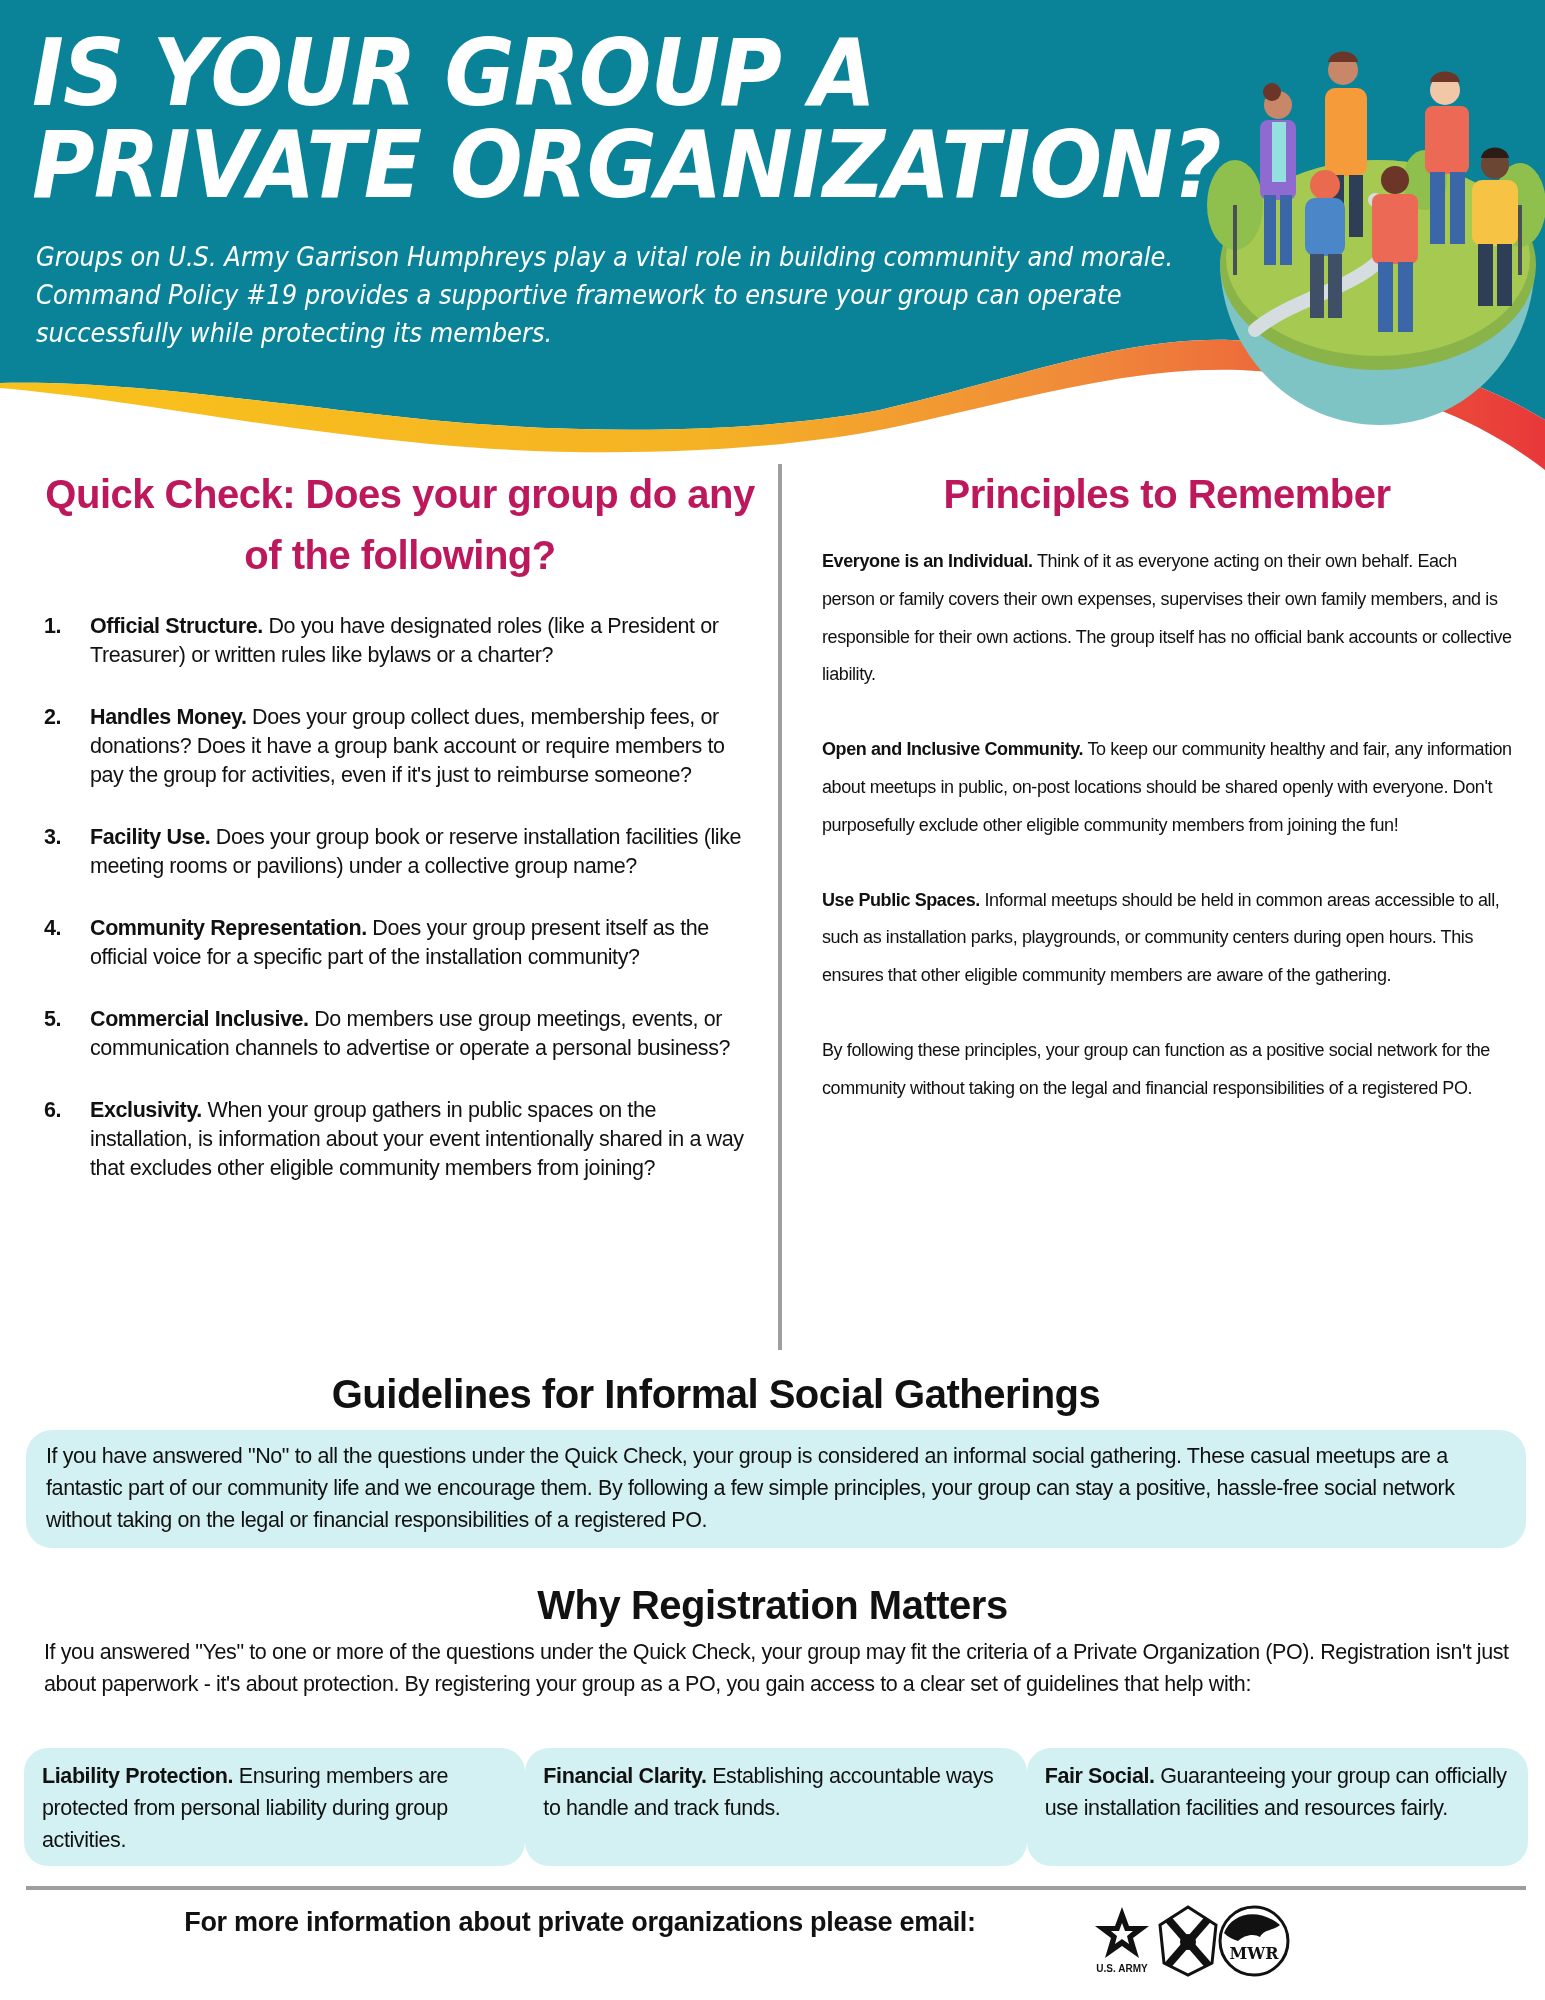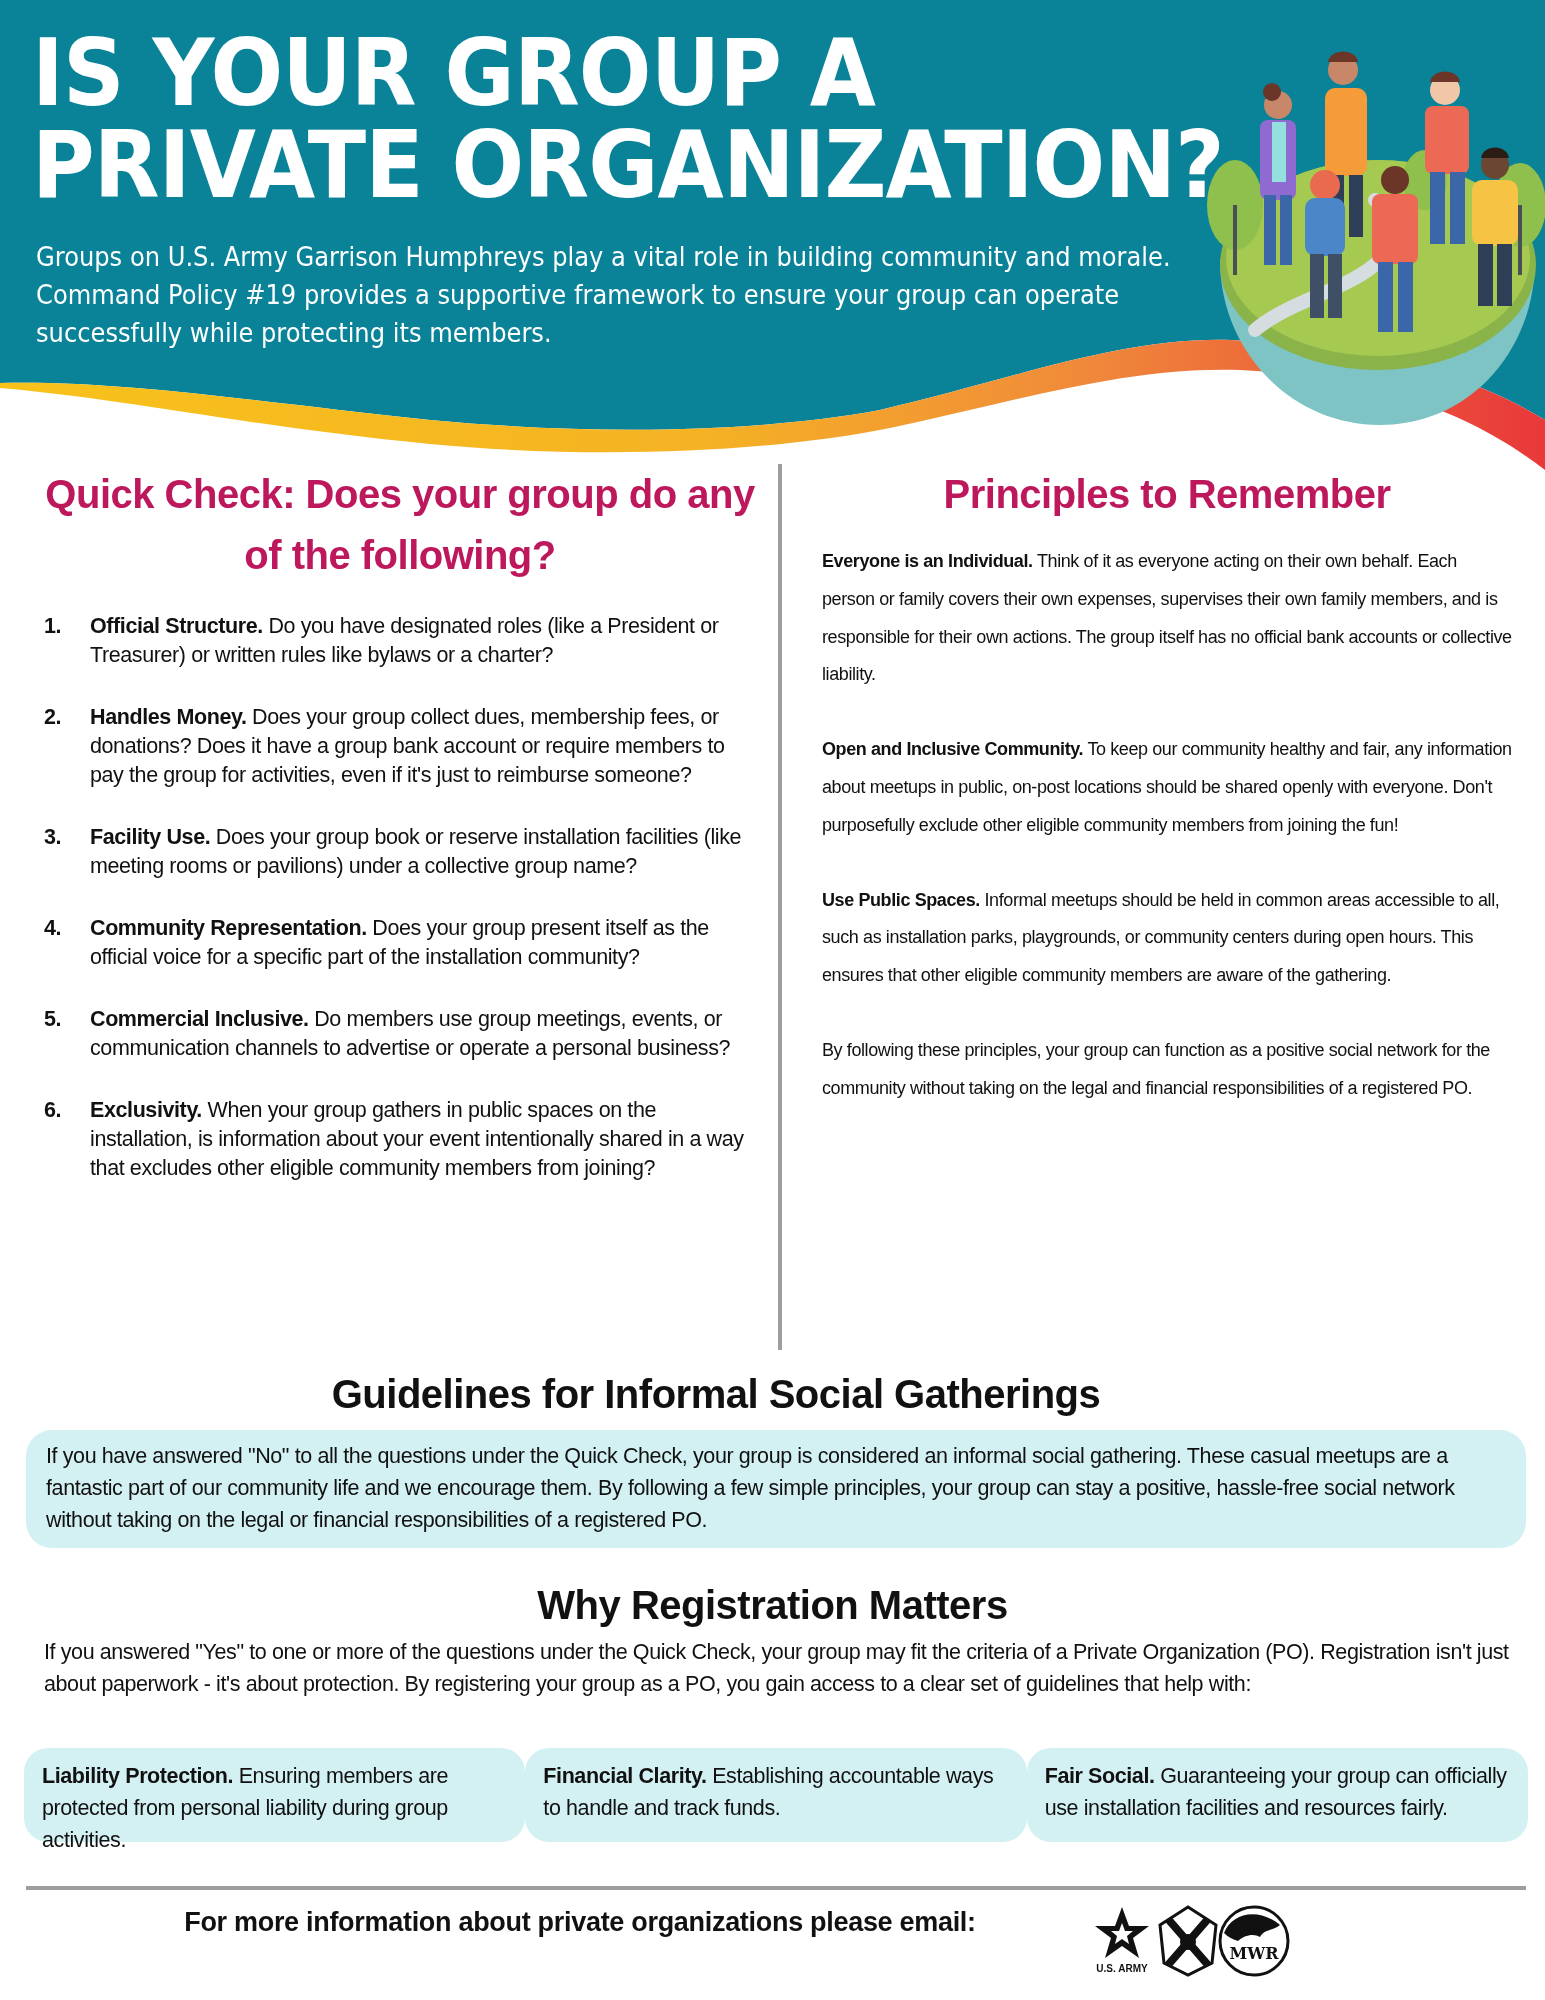--- a/index.html
+++ b/index.html
@@ -1,20 +1,20 @@
 <!DOCTYPE html>
 <html><head>
 <meta charset="utf-8">
 <style>
   * { box-sizing: border-box; margin: 0; padding: 0; }
   html, body { width: 1545px; height: 2000px; background: #ffffff; overflow: hidden; }
   body { position: relative; font-family: "Liberation Sans", sans-serif; color: #111; }
 
   
-  .header { position: absolute; left: 0; top: 0; width: 1545px; height: 470px; }
+  .header { position: absolute; left: 0; top: 0; width: 1545px; height: 470px; font-style: italic; }
   .header svg.bg { position: absolute; left: 0; top: 0; }
   .title {
     position: absolute; left: 32px; top: 28px; width: 1200px;
     font-family: "DejaVu Sans", sans-serif; font-weight: bold;
     font-size: 92px; line-height: 92px; color: #ffffff; letter-spacing: -1px;
     transform: scaleX(0.93); transform-origin: left top;
   }
   .title .line { display: block; white-space: nowrap; }
   .subtitle {
     position: absolute; left: 36px; top: 238px; width: 1250px;
@@ -44,21 +44,21 @@
   .guidelines-title { position: absolute; left: 0; top: 1372px; width: 1432px; text-align: center; font-weight: bold; font-size: 40px; letter-spacing: -0.5px; }
   .guidelines-box {
     position: absolute; left: 26px; top: 1430px; width: 1500px; height: 118px;
     background: #d3f1f3; border-radius: 26px; padding: 10px 20px 0 20px;
     font-size: 21.5px; line-height: 32px; letter-spacing: -0.4px;
   }
 
   
   .reg-title { position: absolute; left: 0; top: 1583px; width: 1545px; text-align: center; font-weight: bold; font-size: 40px; letter-spacing: -0.5px; }
   .reg-intro { position: absolute; left: 44px; top: 1636px; width: 1470px; font-size: 21.5px; line-height: 32px; letter-spacing: -0.4px; }
-  .benefits { position: absolute; left: 24px; top: 1748px; width: 1504px; height: 94px; display: flex; gap: 0; }
+  .benefits { position: absolute; left: 24px; top: 1748px; width: 1504px; height: 118px; display: flex; gap: 0; justify-content: flex-end; }
   .benefit {
     flex: 1; background: #d3f1f3; border-radius: 24px; padding: 12px 18px 0 18px;
     font-size: 21.5px; line-height: 32px; letter-spacing: -0.4px;
   }
   .benefit b { font-weight: bold; }
 
   
   .footer-rule { position: absolute; left: 26px; top: 1886px; width: 1500px; height: 4px; background: #9e9e9e; }
   .footer-text { position: absolute; left: 80px; top: 1900px; width: 1000px; text-align: center; font-weight: bold; font-size: 27px; line-height: 44px; letter-spacing: -0.3px; }
   .logos { position: absolute; left: 1100px; top: 1905px; height: 90px; display: flex; gap: 22px; align-items: flex-start; }

